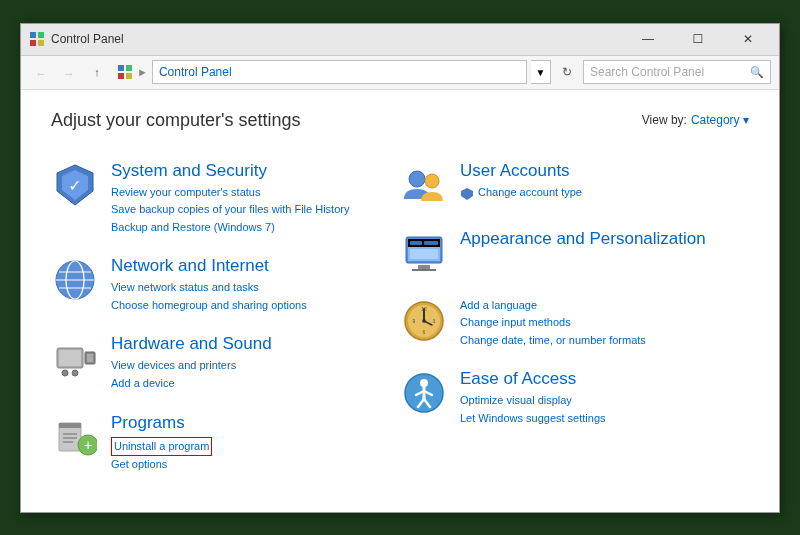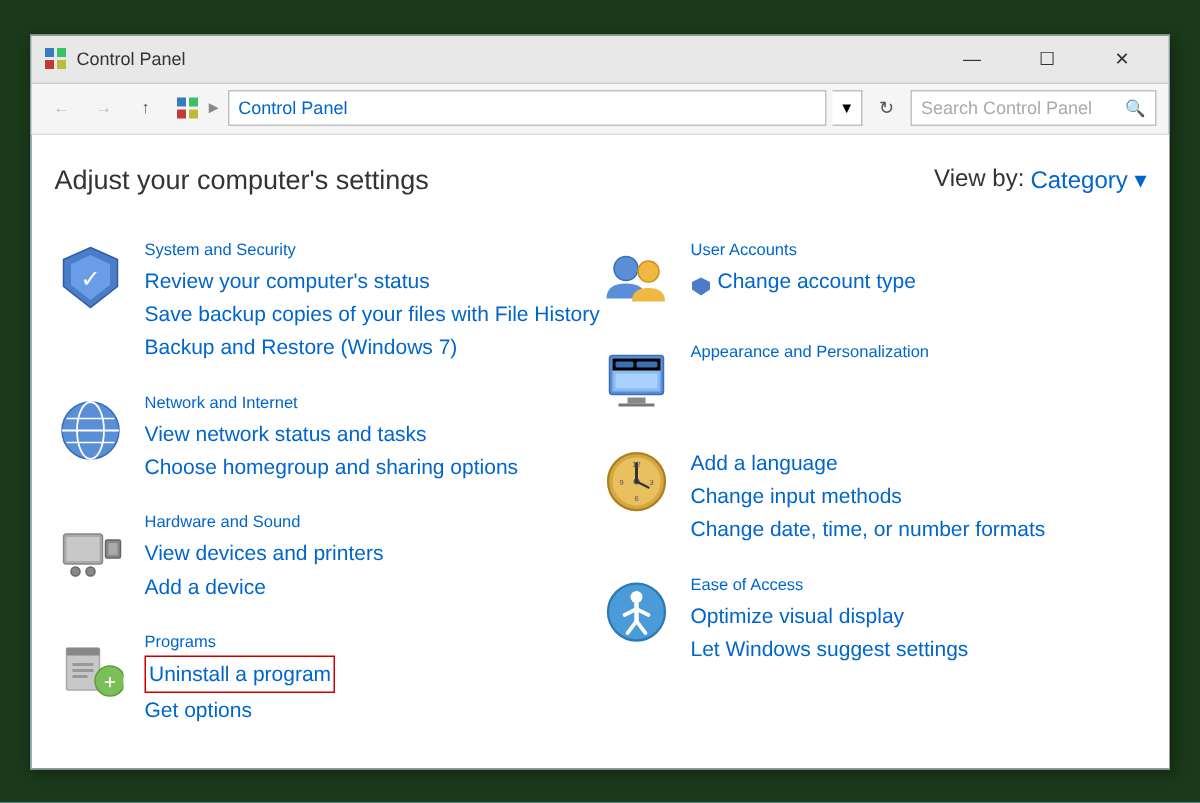--- a/index.html
+++ b/index.html
@@ -109,54 +109,54 @@
       border: none;
       background: transparent;
       cursor: pointer;
       font-size: 12px;
       color: #555;
       display: flex;
       align-items: center;
       justify-content: center;
     }
     .search-box {
-      width: 164px;
+      width: 188px;
       height: 24px;
       border: 1px solid #c0c0c0;
       background: white;
       display: flex;
       align-items: center;
       padding: 0 6px;
       font-size: 12px;
       color: #999;
     }
     .search-box-icon {
       margin-left: auto;
       color: #888;
       font-size: 11px;
     }
     .content {
       flex: 1;
       background: white;
       overflow-y: auto;
-      padding: 20px 15px;
+      padding: 20px 30px;
     }
     .content-header {
       display: flex;
       justify-content: space-between;
       align-items: center;
       margin-bottom: 20px;
     }
     .content-title {
       font-size: 18px;
       font-weight: 300;
       color: #333;
     }
     .view-by {
-      font-size: 16px;
+      font-size: 12px;
       color: #333;
       display: flex;
       align-items: center;
       gap: 4px;
     }
     .view-by-link {
       color: #0066cc;
       cursor: pointer;
       text-decoration: none;
     }
@@ -174,28 +174,28 @@
     .category-icon {
       width: 48px;
       height: 48px;
       flex-shrink: 0;
       display: flex;
       align-items: center;
       justify-content: center;
     }
     .category-content { flex: 1; }
     .category-title {
-      font-size: 11px;
+      font-size: 17px;
       color: #0066cc;
       cursor: pointer;
       margin-bottom: 3px;
       font-weight: 400;
     }
     .category-link {
-      font-size: 14px;
+      font-size: 11px;
       color: #0066cc;
       cursor: pointer;
       display: block;
       line-height: 1.6;
     }
     .category-link.highlighted {
       color: #0066cc;
       border: 1.5px solid #cc0000;
       display: inline-block;
       padding: 0 2px;

